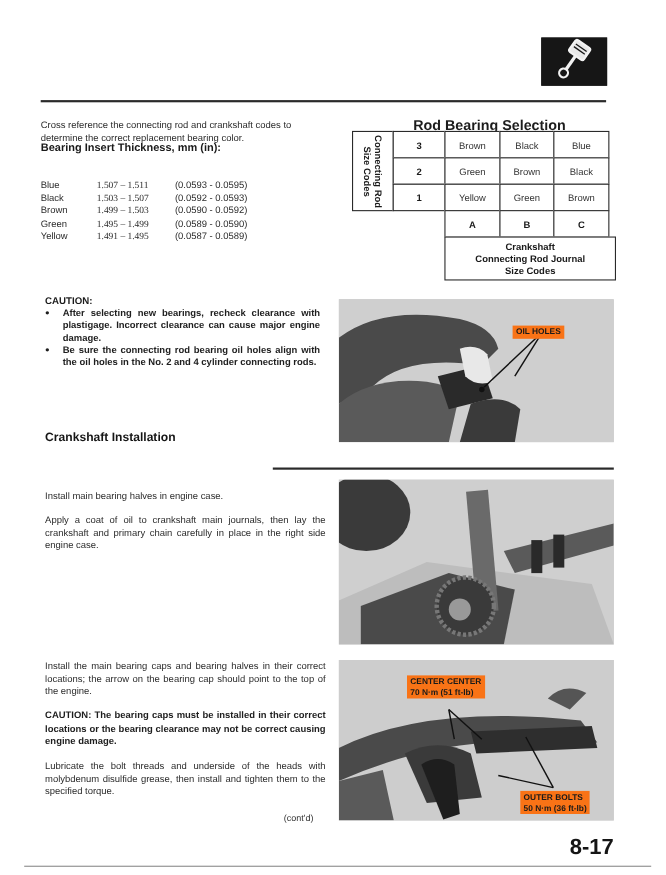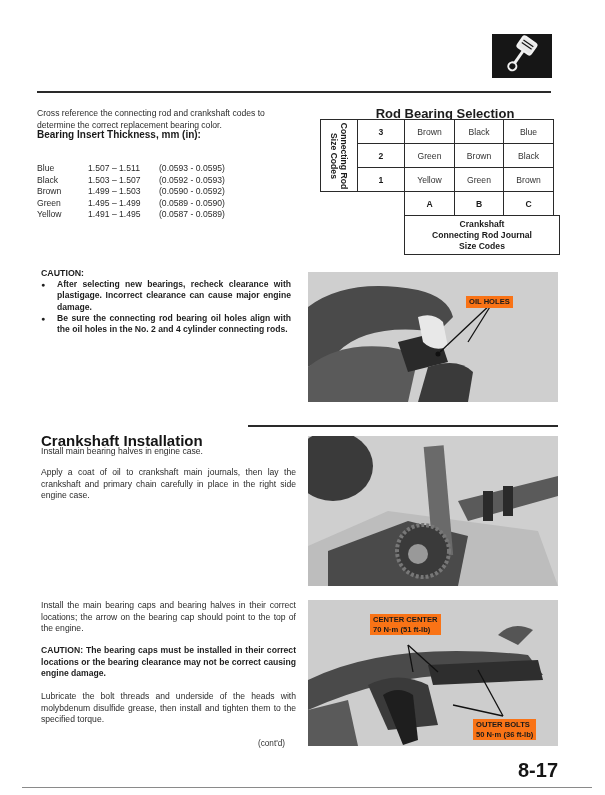--- a/index.html
+++ b/index.html
@@ -13,21 +13,21 @@
   #top-rule { left: 37px; top: 91px; width: 514px; height: 2px; background: #2a2a2a; }
 
   .body-text { font-size: 8.6px; line-height: 11.5px; color: #2b2b2b; }
   .bold { font-weight: bold; color: #1a1a1a; }
 
   #intro { left: 37px; top: 108px; width: 260px; }
   #thick-heading { left: 37px; top: 129px; font-size: 10px; }
   #thick-table { left: 37px; top: 163px; border-collapse: collapse; font-size: 8.6px; color: #2b2b2b; }
   #thick-table td { padding: 0; height: 11.5px; line-height: 11.5px; white-space: nowrap; }
   #thick-table td.c1 { width: 51px; }
-  #thick-table td.c2 { width: 71px; }
+  #thick-table td.c2 { width: 71px; font-family: Liberation Serif, serif; }
 
   
   #rbs-title { left: 340px; top: 106px; width: 210px; text-align: center; font-size: 13px; font-weight: bold; }
   #rbs-grid { left: 320px; top: 119px; width: 234px; height: 136px; }
   .rbs-cell { position: absolute; border: 1px solid #2a2a2a; display: flex; align-items: center; justify-content: center; font-size: 8.6px; color: #333; background: #fff; }
   .rbs-cell.bold { font-weight: bold; color: #1a1a1a; }
   .rot-label { position: absolute; left: 0; top: 0; width: 38px; height: 73px; border: 1px solid #2a2a2a; }
   .rot-label span { position: absolute; left: 50%; top: 50%; transform: translate(-50%,-50%) rotate(90deg); white-space: nowrap; font-size: 8.6px; font-weight: bold; line-height: 10px; text-align: center; color: #1a1a1a; }
 
   
@@ -38,21 +38,21 @@
   #caution1 li::before { content: "●"; position: absolute; left: 0; top: 0; font-size: 7px; }
 
   
   .photo { position: absolute; overflow: hidden; background: #c8c8c8; }
   #photo-oil { left: 308px; top: 272px; width: 250px; height: 130px; }
   #photo-crank { left: 308px; top: 436px; width: 250px; height: 150px; }
   #photo-bolts { left: 308px; top: 600px; width: 250px; height: 146px; }
   .callout { position: absolute; background: #f97316; font-size: 7.6px; font-weight: bold; line-height: 9.5px; padding: 1px 3px; color: #1a1a1a; }
 
   
-  #section-heading { left: 41px; top: 432px; font-size: 15px; font-weight: bold; color: #151515; }
+  #section-heading { left: 41px; top: 392px; font-size: 11px; font-weight: bold; color: #151515; }
   #section-rule { left: 248px; top: 425px; width: 310px; height: 2px; background: #2a2a2a; }
 
   #install-1 { left: 41px; top: 446px; width: 255px; }
   #install-2 { left: 41px; top: 467px; width: 255px; }
   #install-3 { left: 41px; top: 600px; width: 255px; }
   #install-caution { left: 41px; top: 645px; width: 255px; font-size: 8.6px; line-height: 11.5px; font-weight: bold; text-align: justify; color: #1e1e1e; }
   #install-4 { left: 41px; top: 691px; width: 255px; }
   .justify { text-align: justify; }
 
   #contd { left: 258px; top: 739px; font-size: 8.2px; color: #333; }

